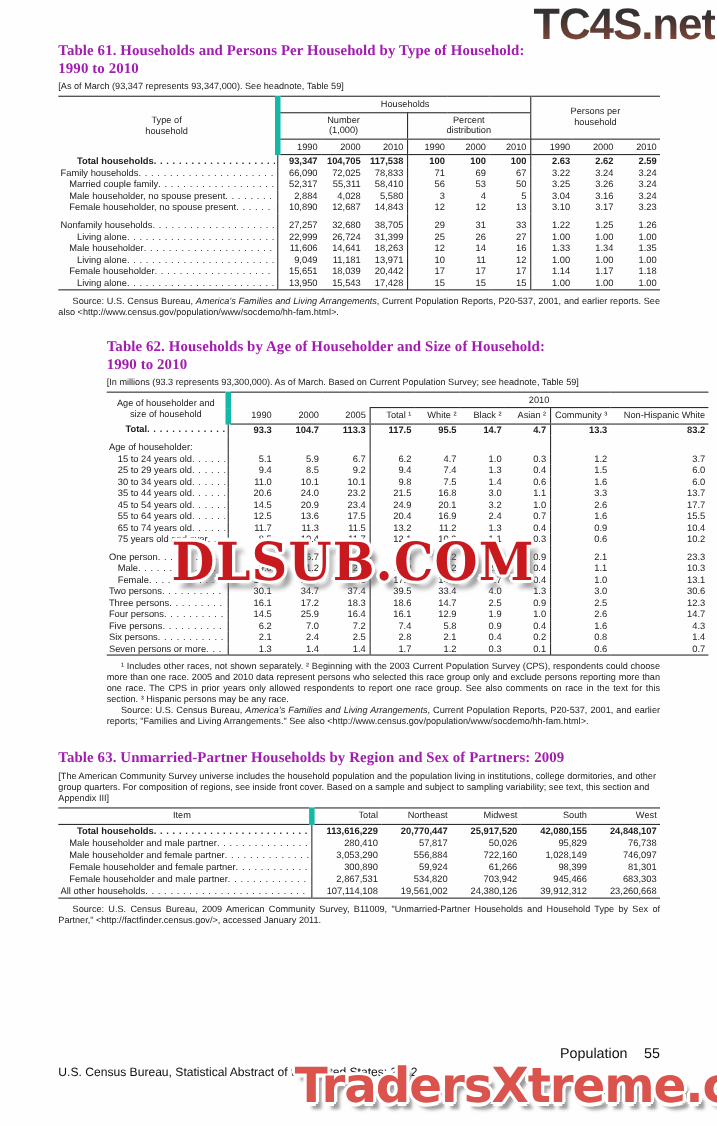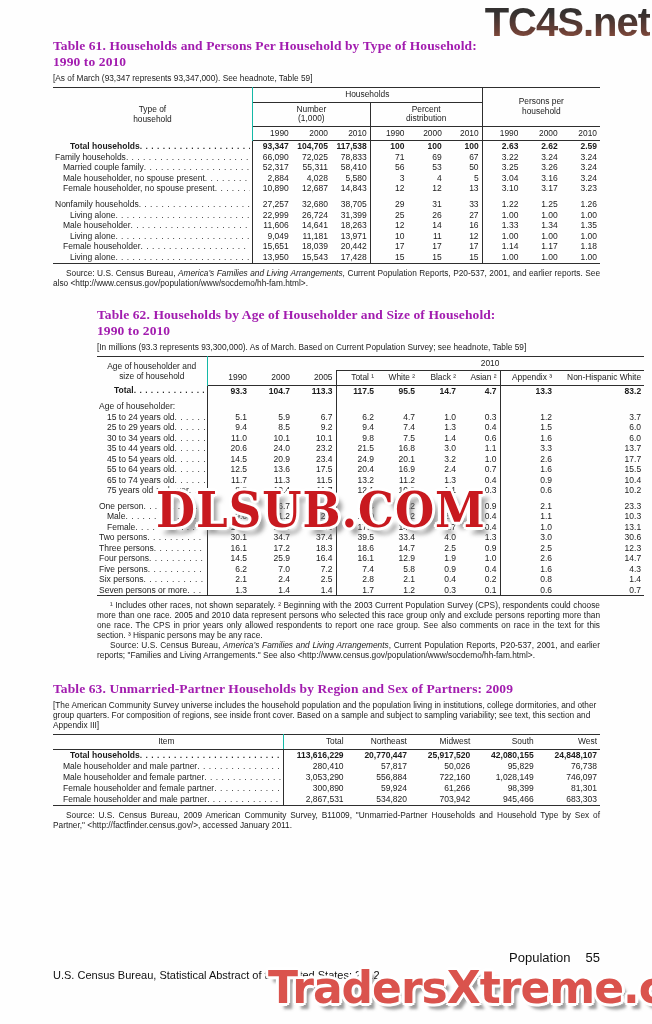--- a/index.html
+++ b/index.html
@@ -10,21 +10,21 @@
        letter-spacing:.1px;color:#a21caf;margin:0 0 3px 0;}
   .note{font-size:8.3px;line-height:10px;margin:0 0 4px 0;}
   .src,.fn{font-size:8.3px;line-height:10px;text-align:justify;margin:4px 0 0 0;}
   .para{text-indent:13px;}
   table{border-collapse:collapse;width:100%;table-layout:fixed;font-size:8.5px;margin-top:3px;}
   .t{border-top:1px solid #2e2e2e;border-bottom:1px solid #2e2e2e;}
   th{font-weight:normal;font-size:8.4px;padding:0;}
   .grp{text-align:center;vertical-align:middle;padding:2px 0;line-height:9.5px;}
   .bline{border-bottom:1px solid #2e2e2e;}
   .sep{border-left:1px solid #2e2e2e;}
-  .stub{border-right:1px solid #14b8a6;text-align:center;vertical-align:middle;line-height:10px;}
+  .stub{border-right:5px solid #14b8a6;text-align:center;vertical-align:middle;line-height:10px;}
   .narrow{display:inline-block;}
   .n45{max-width:46px;} .n50{max-width:52px;} .n56{max-width:62px;} .n95{max-width:96px;}
   .yrs th{vertical-align:bottom;text-align:right;padding:2px 3px 2px 0;line-height:9.5px;
           border-bottom:1px solid #2e2e2e;}
   .yrs .itemh{text-align:center;vertical-align:middle;}
   tbody td{text-align:right;padding:0 3px 0 0;line-height:10.6px;white-space:nowrap;}
   td.stubcol{text-align:left;border-right:1px solid #2e2e2e;padding:0 2px 0 2px;overflow:hidden;}
   .leader{display:flex;align-items:baseline;overflow:hidden;}
   .indent-1{padding-left:8px;} .indent-2{padding-left:15px;}
   .lbl{white-space:nowrap;}
@@ -314,21 +314,21 @@
             <th class="grp bline" colspan="6">2010</th>
           </tr>
           <tr class="yrs">
               <th>1990</th>
               <th>2000</th>
               <th>2005</th>
               <th class="sep">Total ¹</th>
               <th>White ²</th>
               <th>Black ²</th>
               <th>Asian ²</th>
-              <th class="sep">Appendix ³</th>
+              <th class="sep">Community ³</th>
               <th>Non-Hispanic White</th>
             </tr>
         </thead>
         <tbody>
             <tr class="bold">
               <td class="stubcol">
                 <div class="leader indent-2">
                   <span class="lbl">Total</span>
                   <span class="dots"></span>
                 </div>
@@ -733,20 +733,33 @@
                   <span class="lbl">Female householder and male partner</span>
                   <span class="dots"></span>
                 </div>
               </td>
               <td>2,867,531</td>
               <td>534,820</td>
               <td>703,942</td>
               <td>945,466</td>
               <td>683,303</td>
             </tr>
+            <tr>
+              <td class="stubcol">
+                <div class="leader indent-0">
+                  <span class="lbl">All other households</span>
+                  <span class="dots"></span>
+                </div>
+              </td>
+              <td>107,114,108</td>
+              <td>19,561,002</td>
+              <td>24,380,126</td>
+              <td>39,912,312</td>
+              <td>23,260,668</td>
+            </tr>
           </tbody>
       </table>
       <p class="src para">Source: U.S. Census Bureau, 2009 American Community Survey, B11009, "Unmarried-Partner Households and Household Type by Sex of Partner," &lt;http://factfinder.census.gov/&gt;, accessed January 2011.</p>
     </section>
 
   </div>
 
   <div class="wm wm-mid">DLSUB.COM</div>
 
   <div class="pg">

